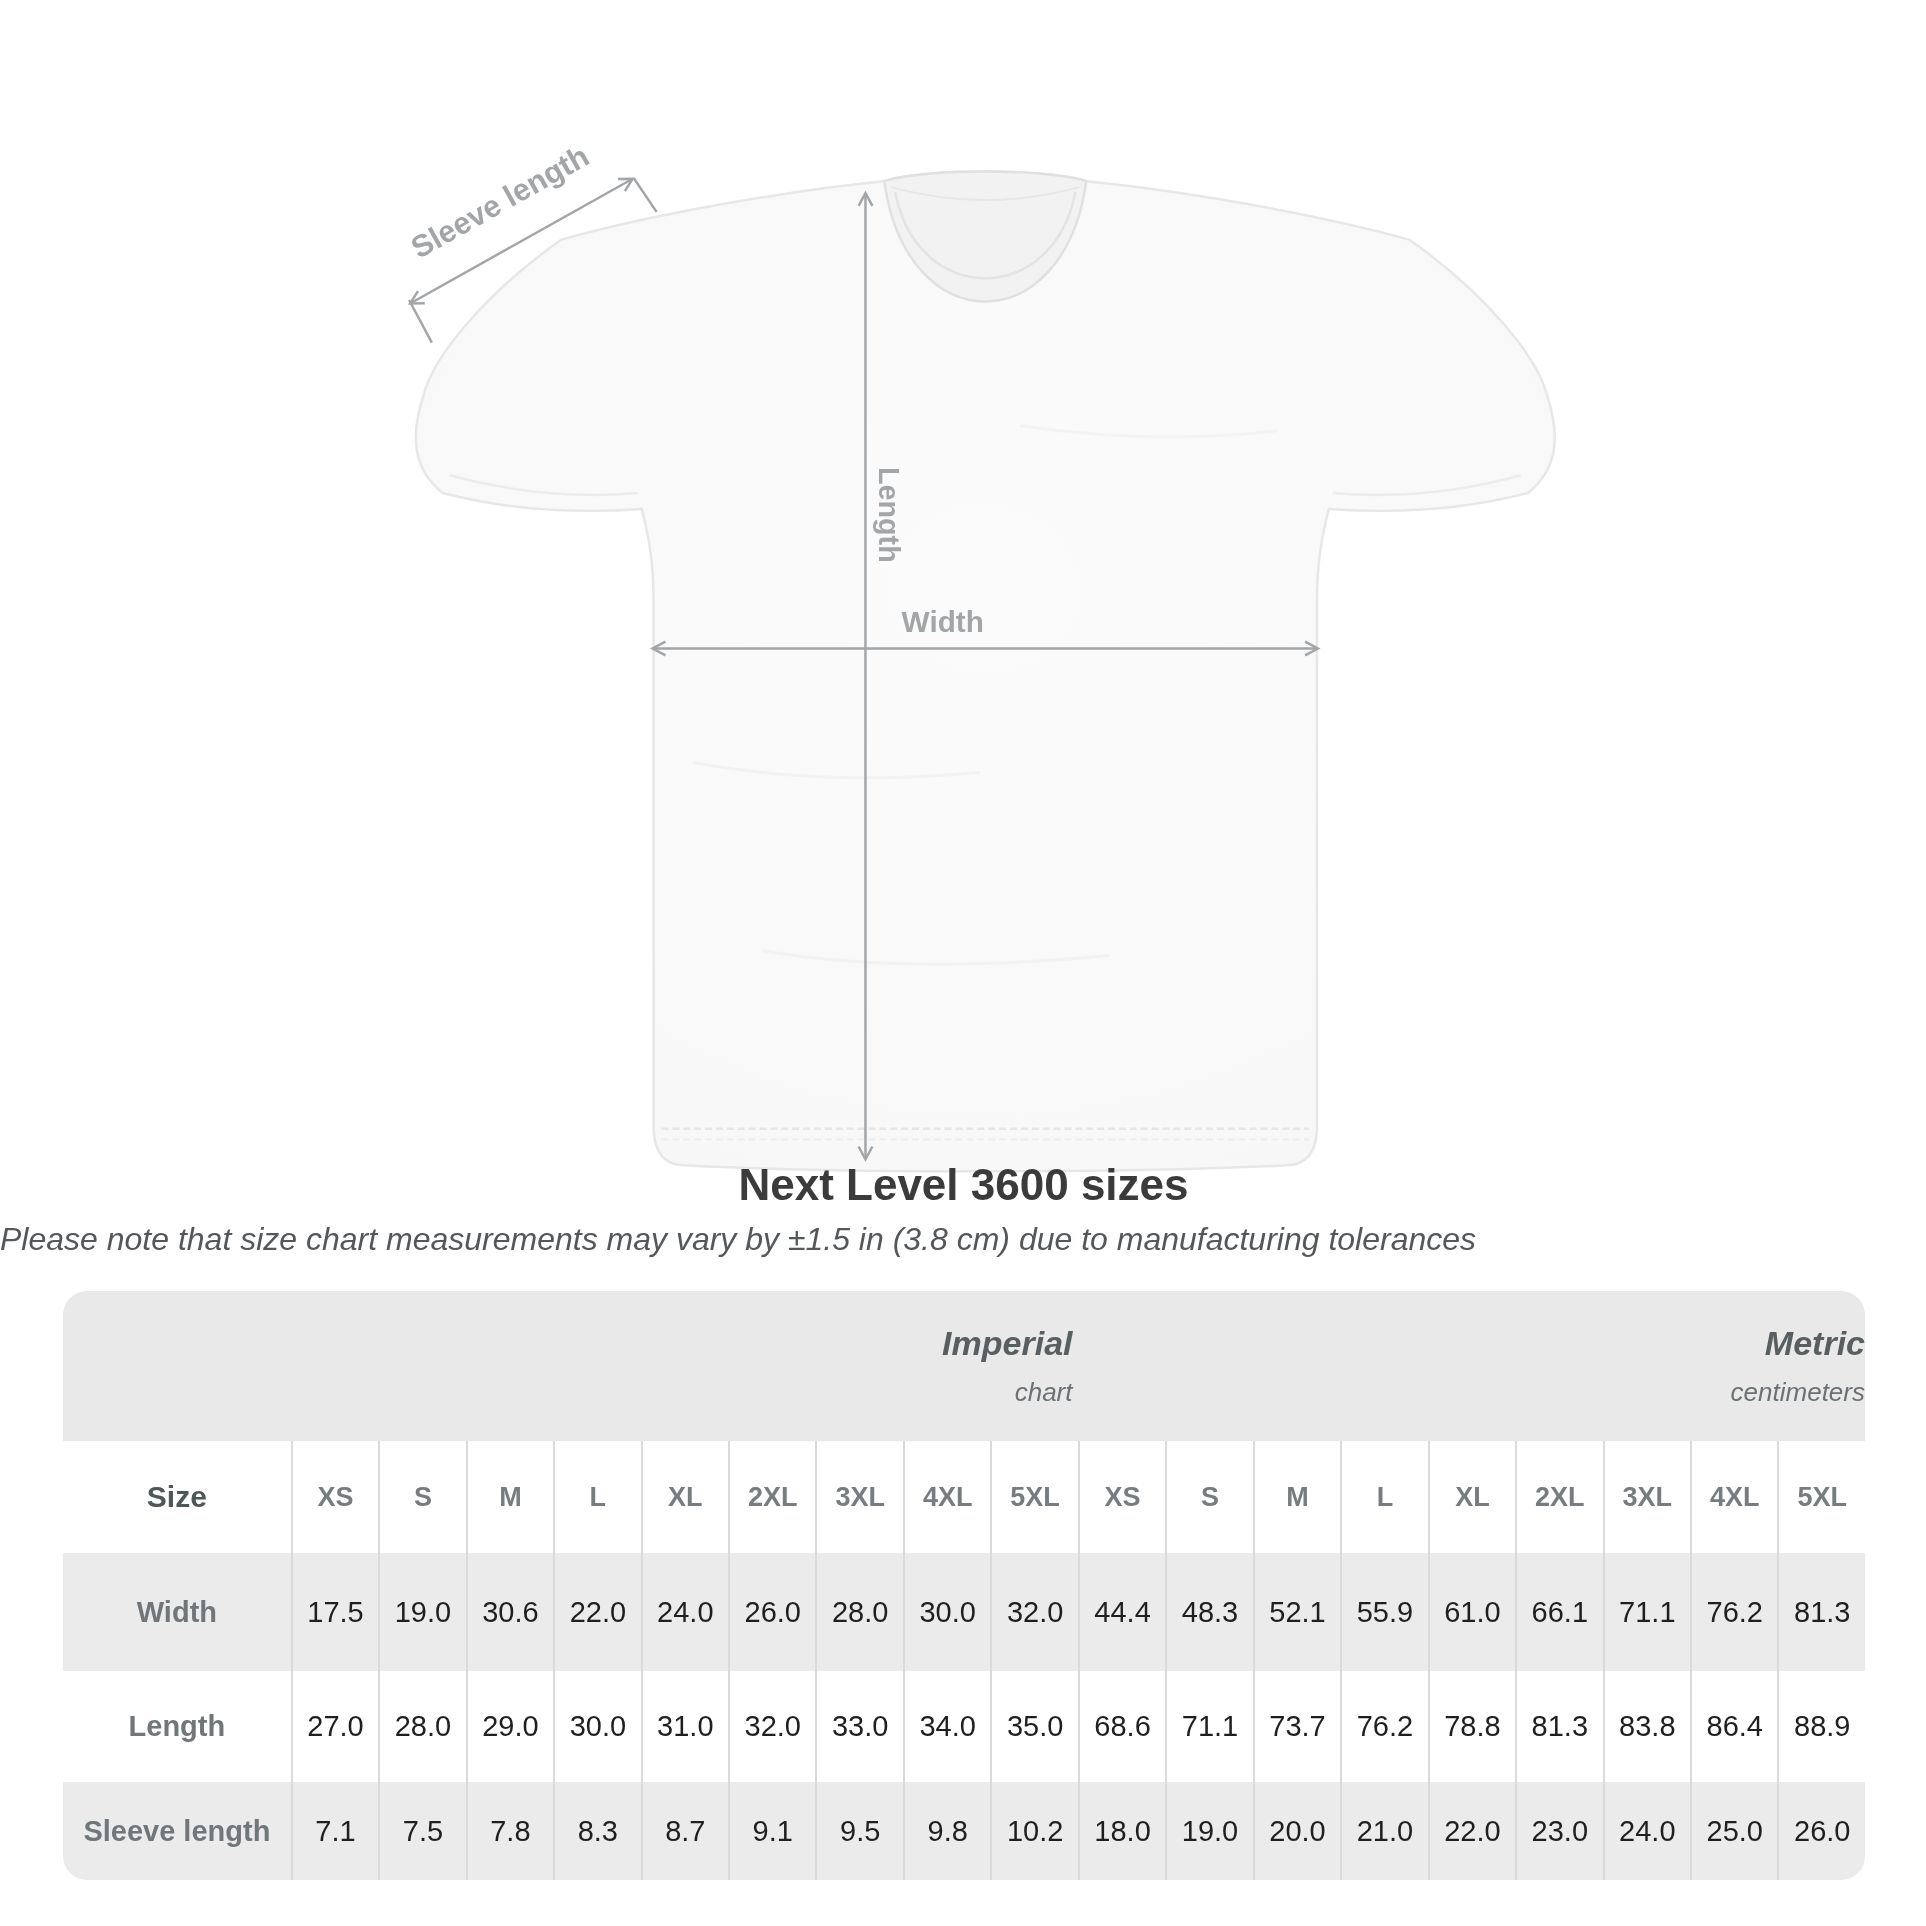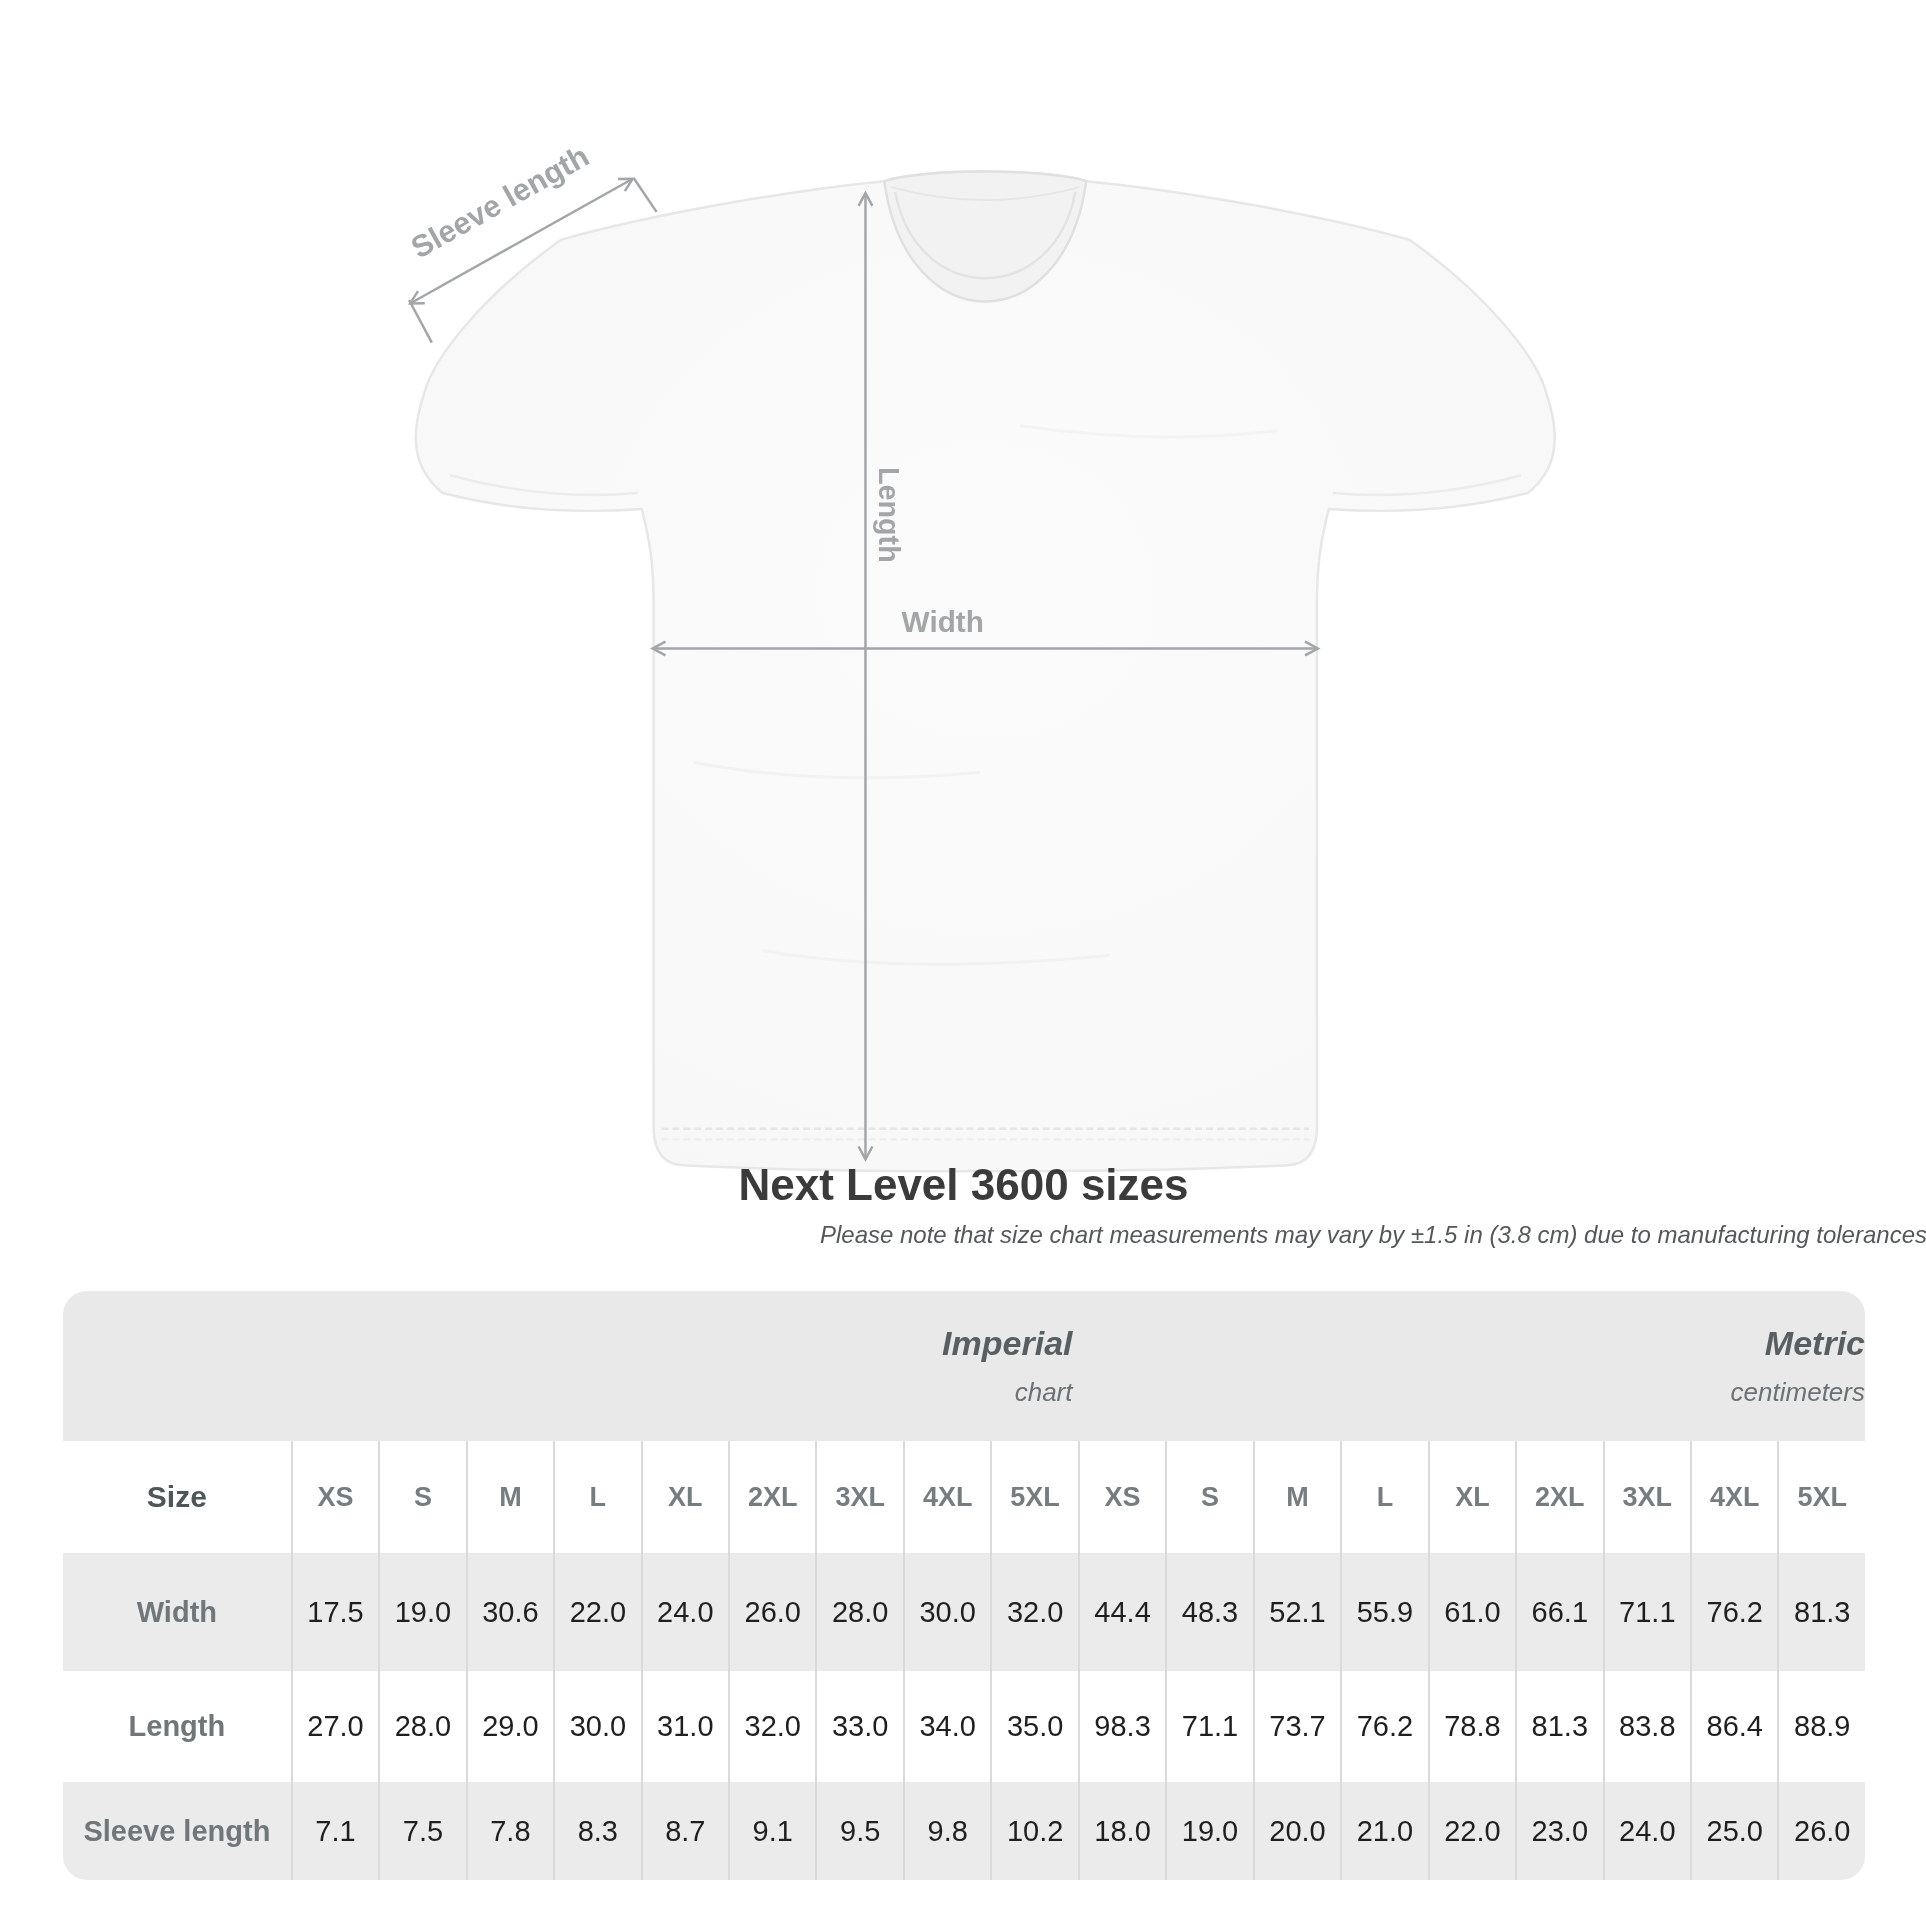--- a/index.html
+++ b/index.html
@@ -6,22 +6,22 @@
   .stage{
     position:relative;width:1927px;height:1927px;background:#ffffff;overflow:hidden;
     font-family:"Liberation Sans","DejaVu Sans",sans-serif;
   }
   .shirt-svg{position:absolute;top:0;left:0;}
   .page-title{
     position:absolute;top:1160px;left:0;width:100%;text-align:center;
     font-size:44px;font-weight:700;color:#3b3b3b;line-height:1.15;margin:0;
   }
   .page-subtitle{
-    position:absolute;top:1221px;left:0;width:100%;text-align:right;
-    font-size:24px;font-style:italic;color:#54585a;margin:0;
+    position:absolute;top:1221px;left:0;width:100%;text-align:left;
+    font-size:32px;font-style:italic;color:#54585a;margin:0;
   }
   .size-card{
     position:absolute;top:1291px;left:63px;width:1802px;height:585px;
     border-radius:24px;
   }
   .unit-band{
     height:150px;background:#e9e9e9;border-radius:24px 24px 0 0;
     display:flex;align-items:stretch;
   }
   .unit-group{display:flex;flex-direction:column;justify-content:center;align-items:flex-end;gap:14px;padding-left:40px;}
@@ -191,21 +191,21 @@
             <th class="th-row">Length</th>
             <td class="td-val">27.0</td>
             <td class="td-val">28.0</td>
             <td class="td-val">29.0</td>
             <td class="td-val">30.0</td>
             <td class="td-val">31.0</td>
             <td class="td-val">32.0</td>
             <td class="td-val">33.0</td>
             <td class="td-val">34.0</td>
             <td class="td-val">35.0</td>
-            <td class="td-val">98.3</td>
+            <td class="td-val">68.6</td>
             <td class="td-val">71.1</td>
             <td class="td-val">73.7</td>
             <td class="td-val">76.2</td>
             <td class="td-val">78.8</td>
             <td class="td-val">81.3</td>
             <td class="td-val">83.8</td>
             <td class="td-val">86.4</td>
             <td class="td-val">88.9</td>
           </tr>
           <tr class="stripe" style="height: 98px;">

